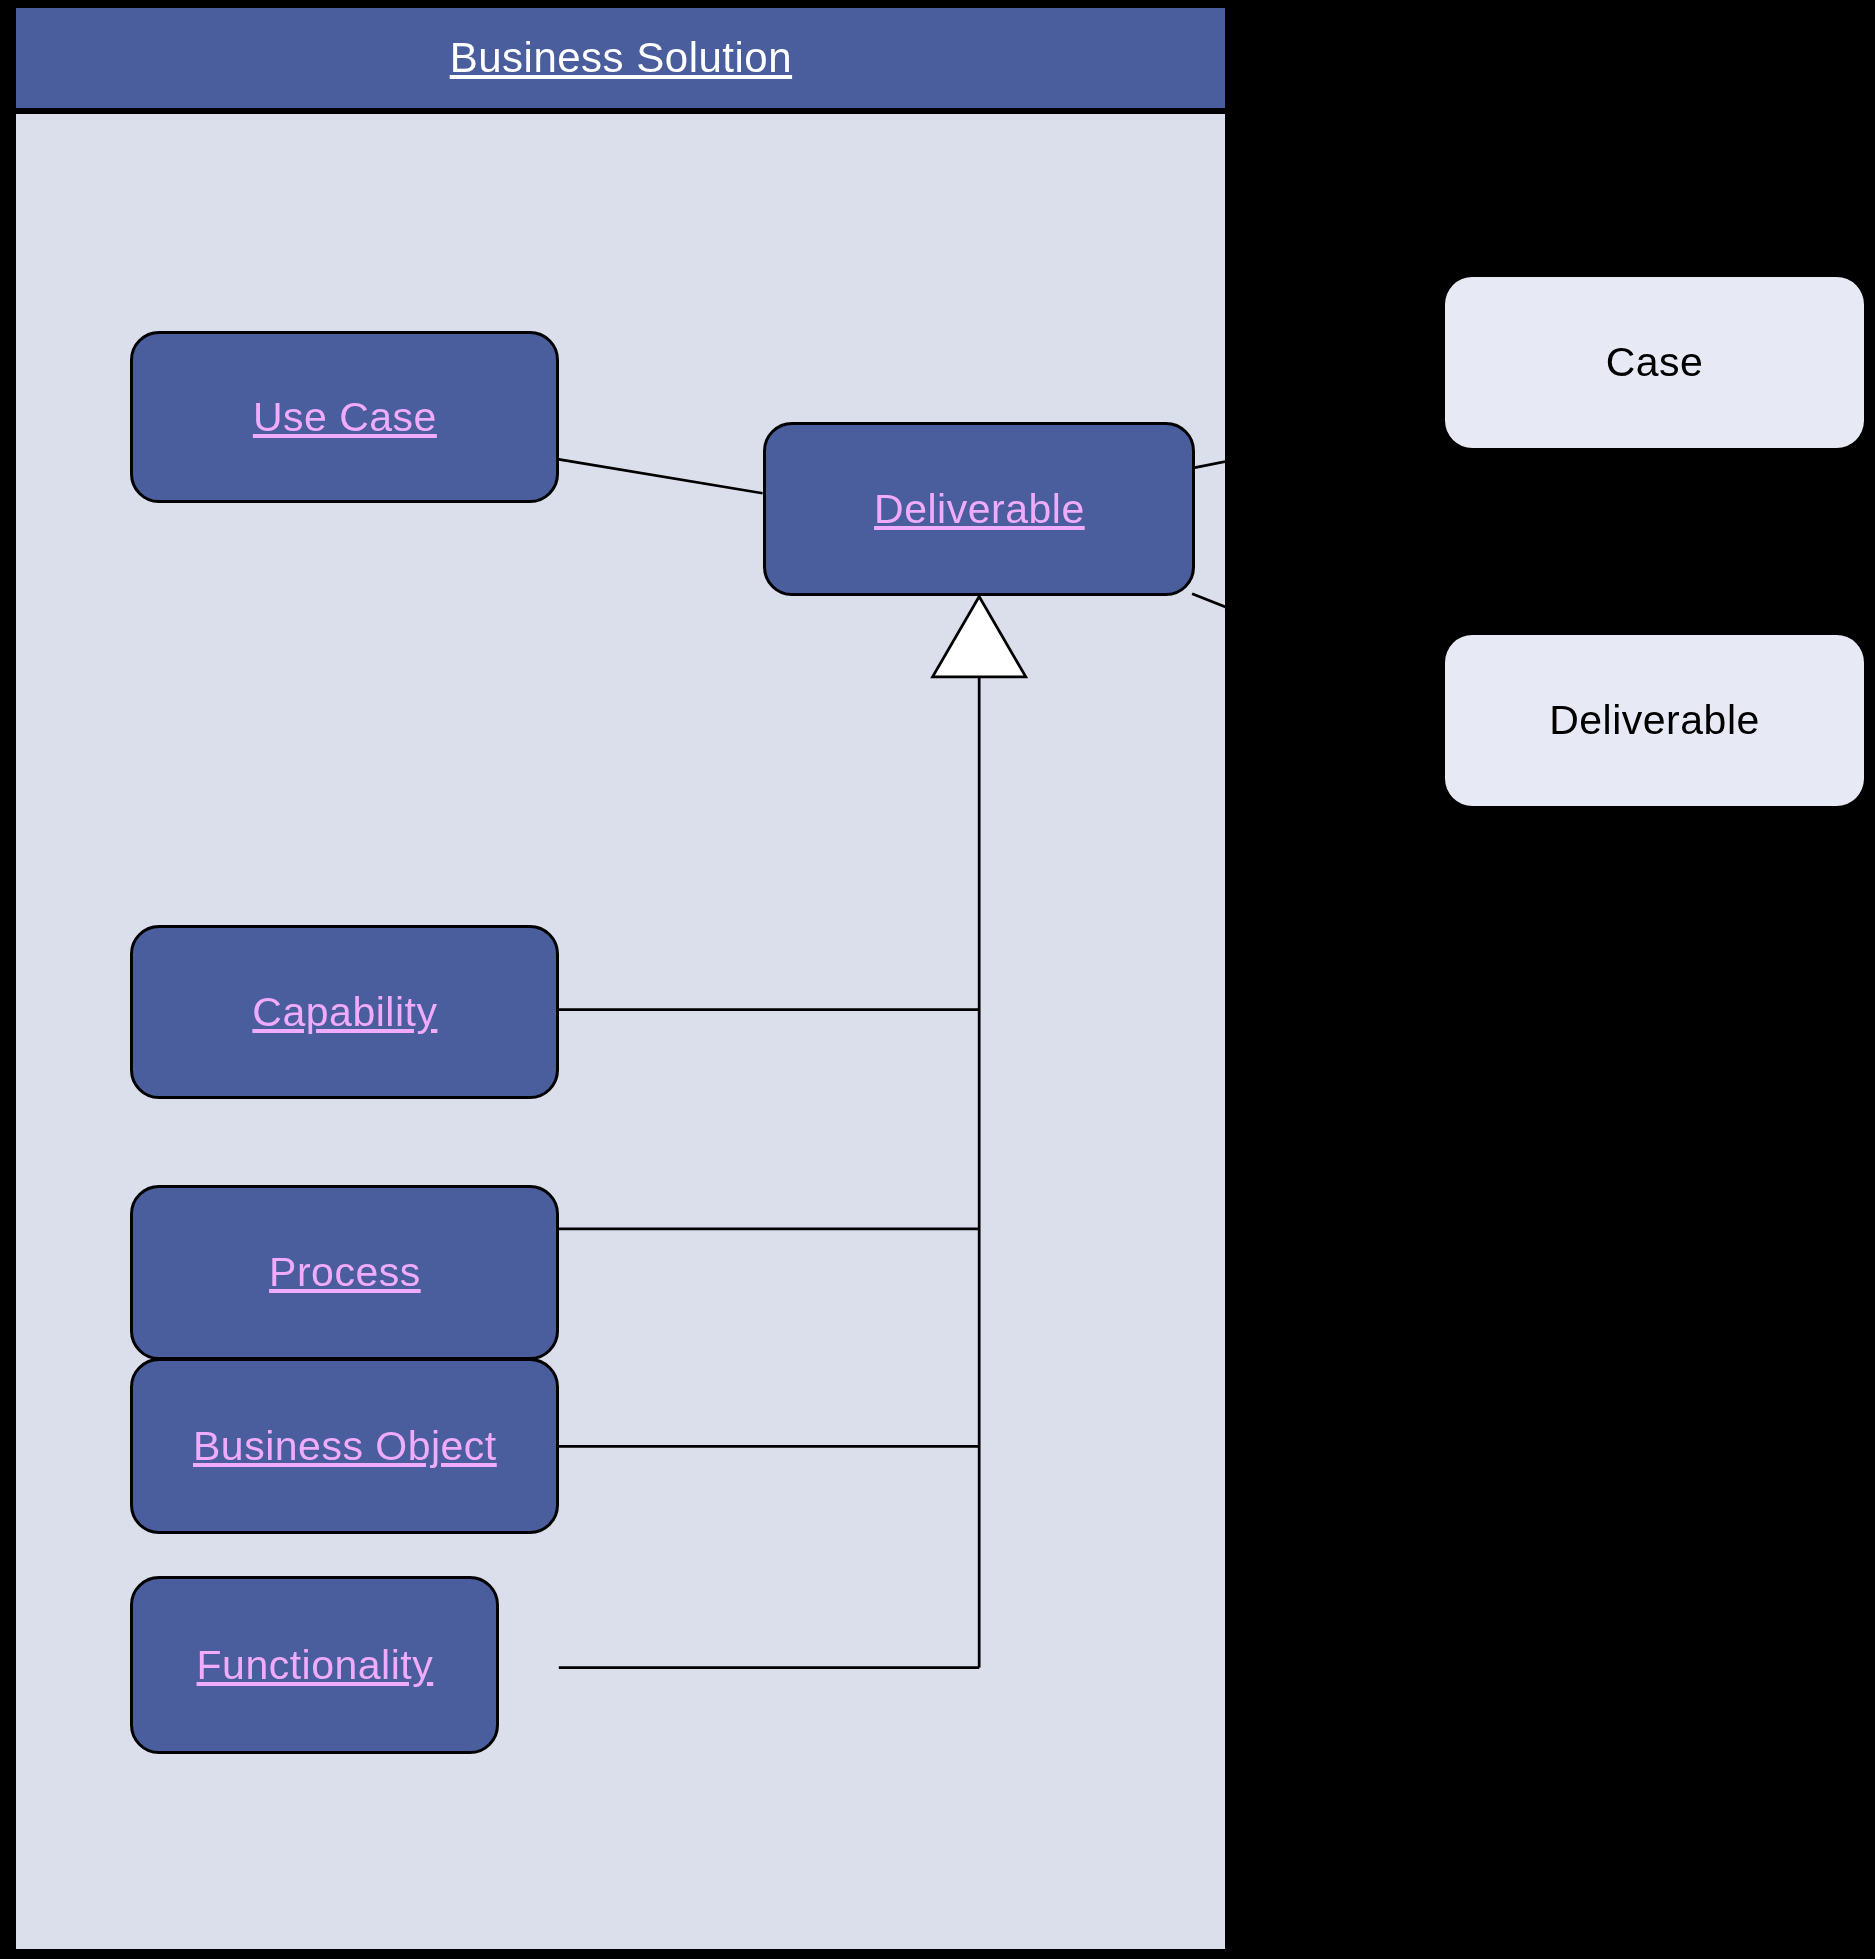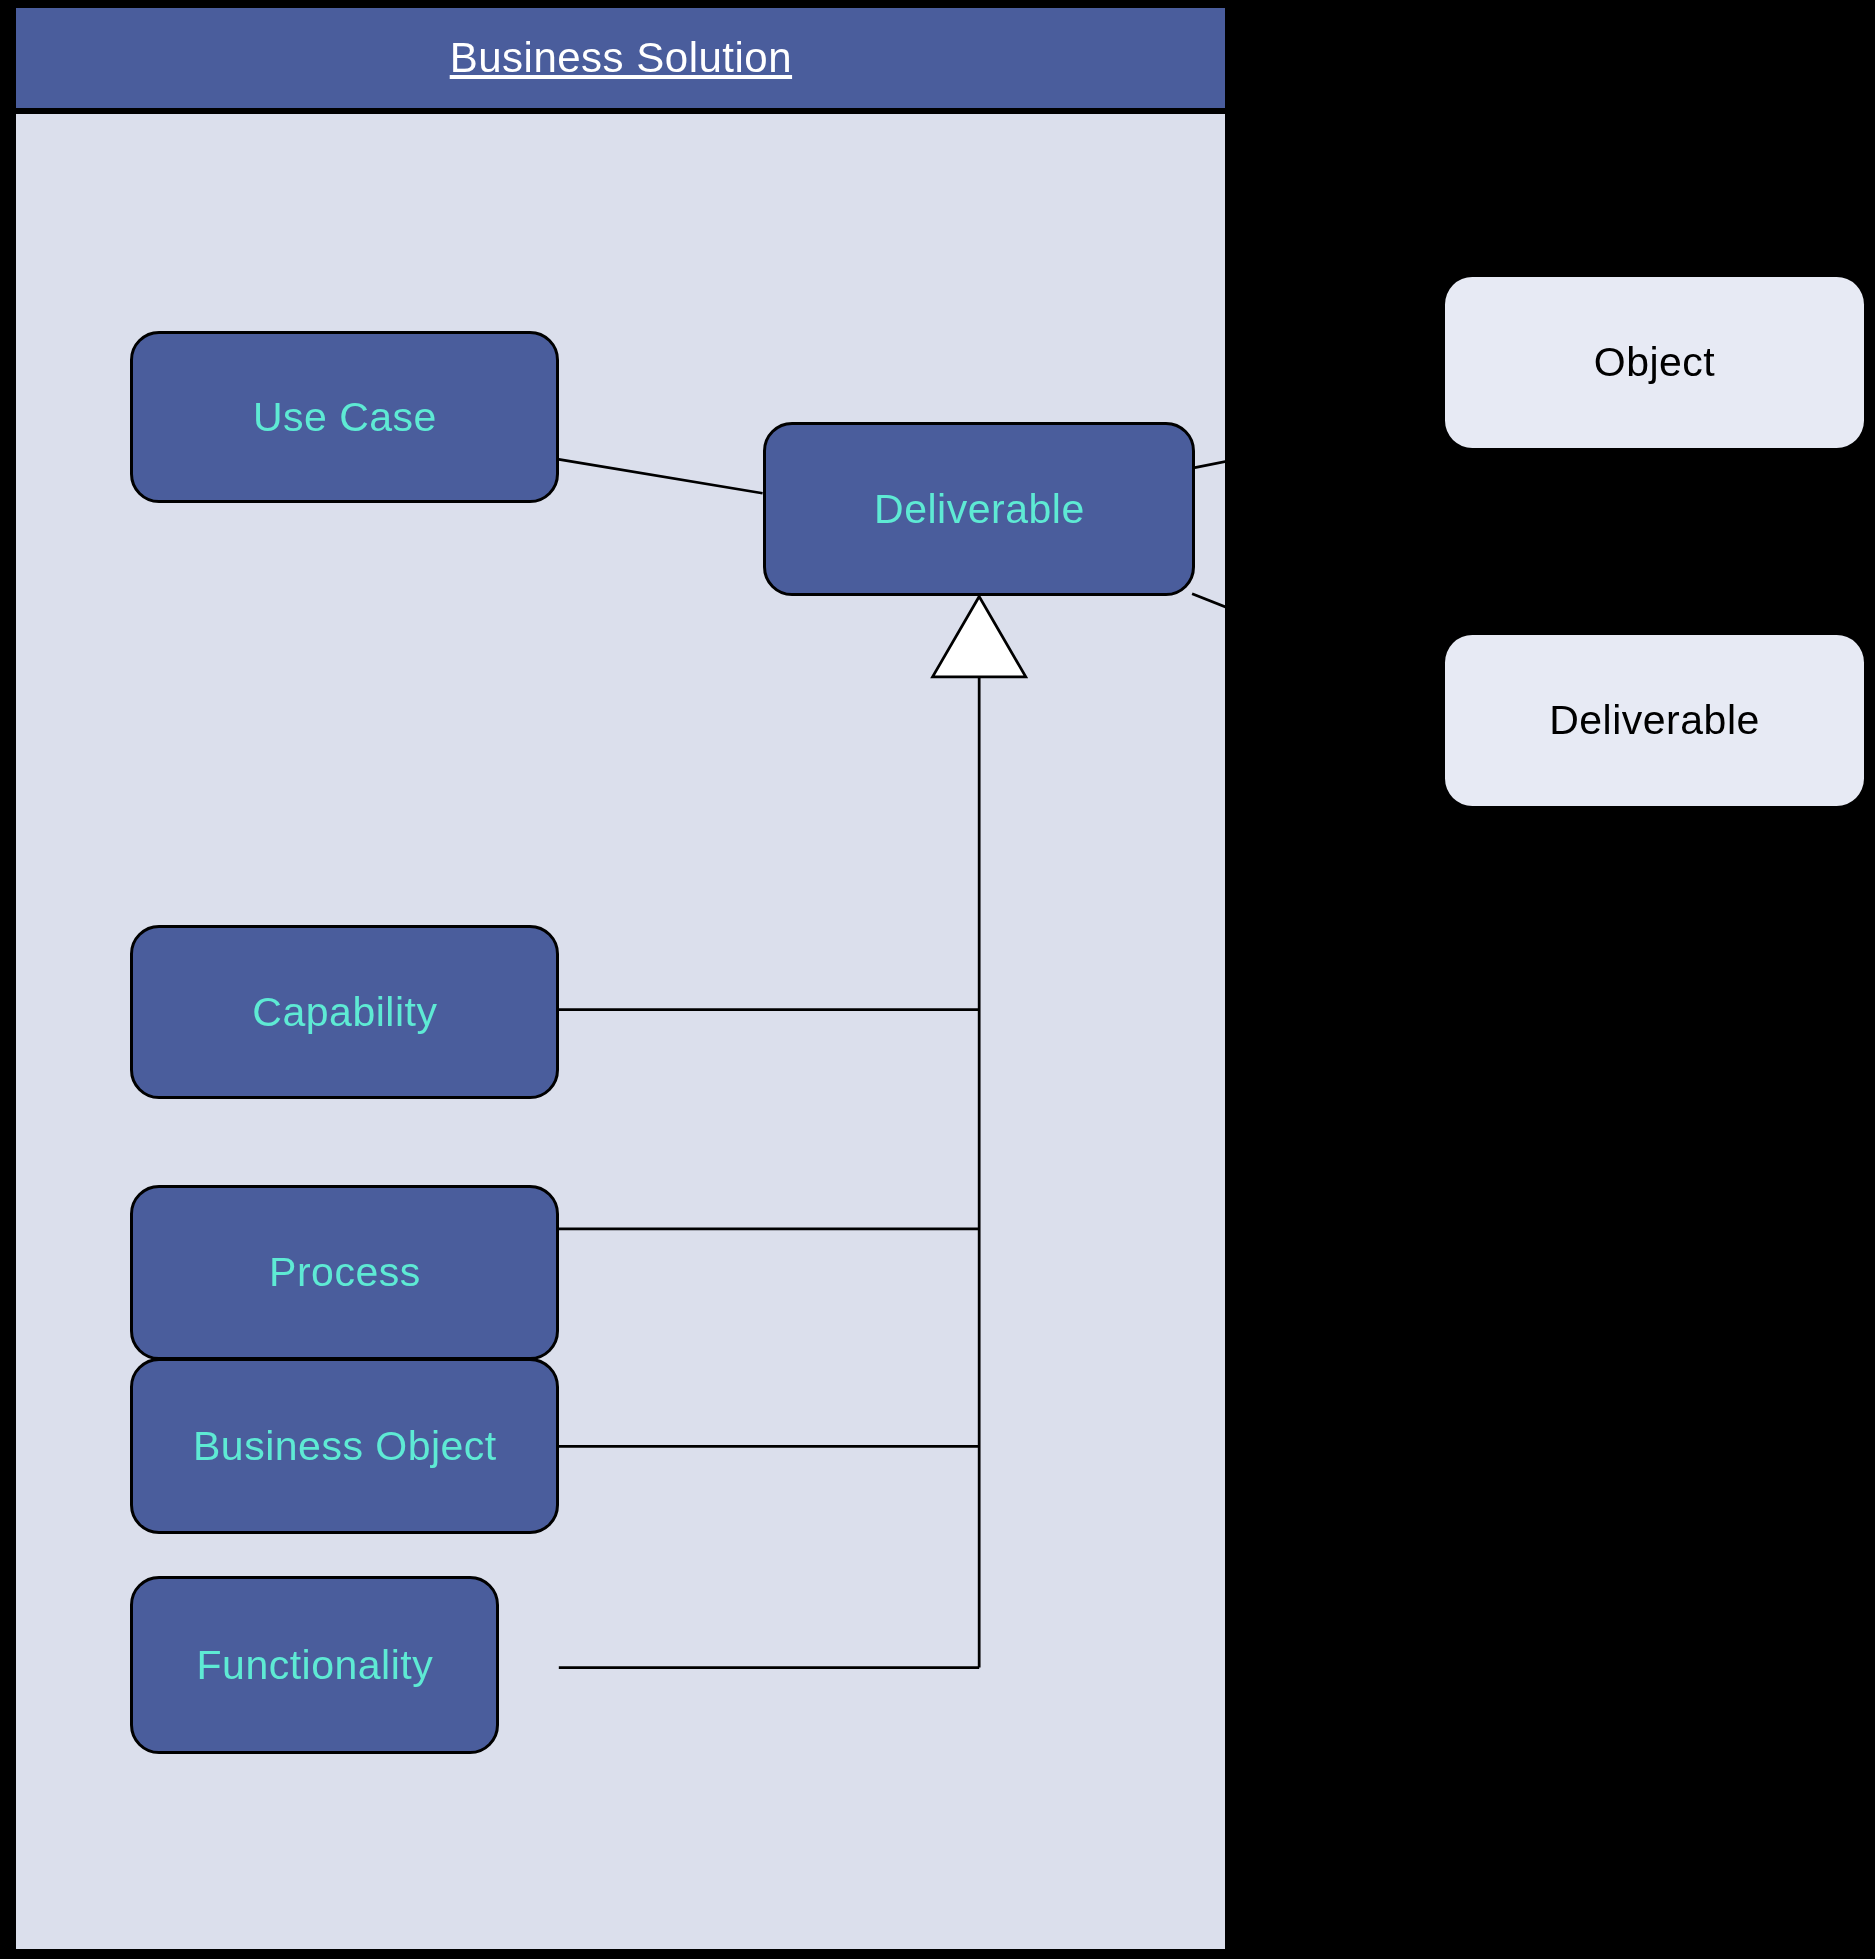--- a/index.html
+++ b/index.html
@@ -57,24 +57,25 @@
     position: absolute;
     background: #4A5D9C;
     border: 3.7px solid #000000;
     border-radius: 29px;
     box-sizing: border-box;
     display: flex;
     align-items: center;
     justify-content: center;
   }
   .node .label {
-    color: #5eead4;
+    color: #f0abfc;
     font-size: 41px;
     letter-spacing: 0.5px;
     text-align: center;
+    text-decoration: underline;
   }
   .n-use-case        { left: 114px; top: 323px;  width: 429px; height: 172px; }
   .n-deliverable     { left: 747px; top: 414px;  width: 432px; height: 174px; }
   .n-capability      { left: 114px; top: 917px; width: 429px; height: 174px; }
   .n-process         { left: 114px; top: 1132px; width: 429px; height: 175px; margin-top: 45px; }
   .n-business-object { left: 114px; top: 1350px; width: 429px; height: 176px; }
   .n-functionality   { left: 114px; top: 1568px; width: 369px; height: 178px; }
   
   .ext-node {
     position: absolute;
@@ -140,21 +141,21 @@
       <span class="label">Business Object</span>
     </div>
 
     <div class="node n-functionality">
       <span class="label">Functionality</span>
     </div>
 
   </div>
 
   <div class="ext-node x-owner">
-    <span class="label">Object</span>
+    <span class="label">Case</span>
   </div>
 
   <div class="ext-node x-deliverable">
     <span class="label">Deliverable</span>
   </div>
 
 </div>
 
 
 </body></html>

